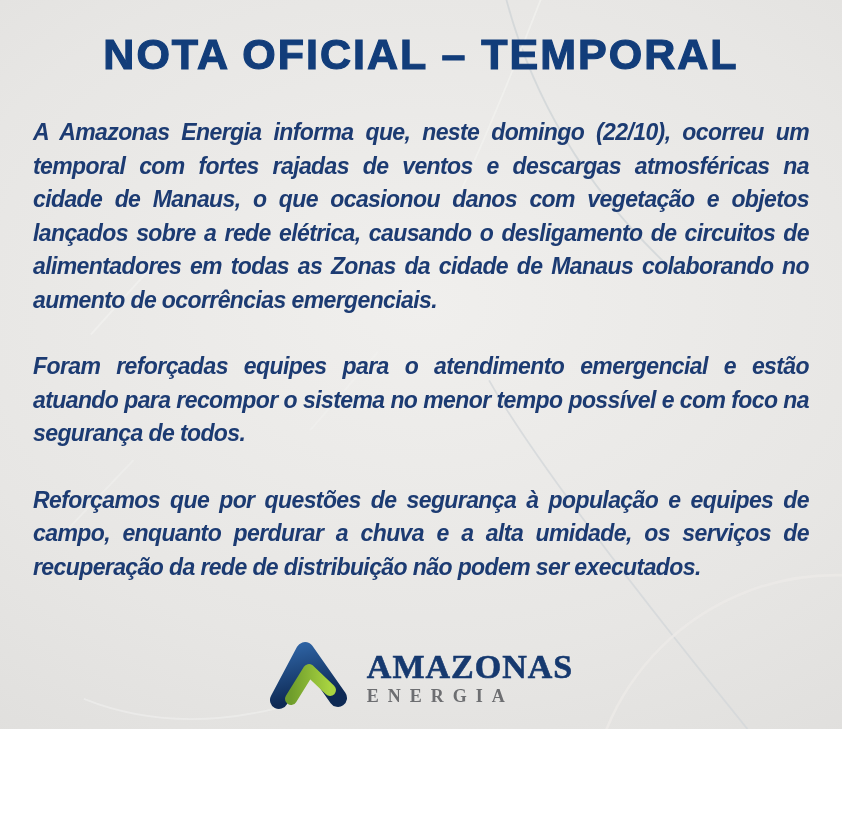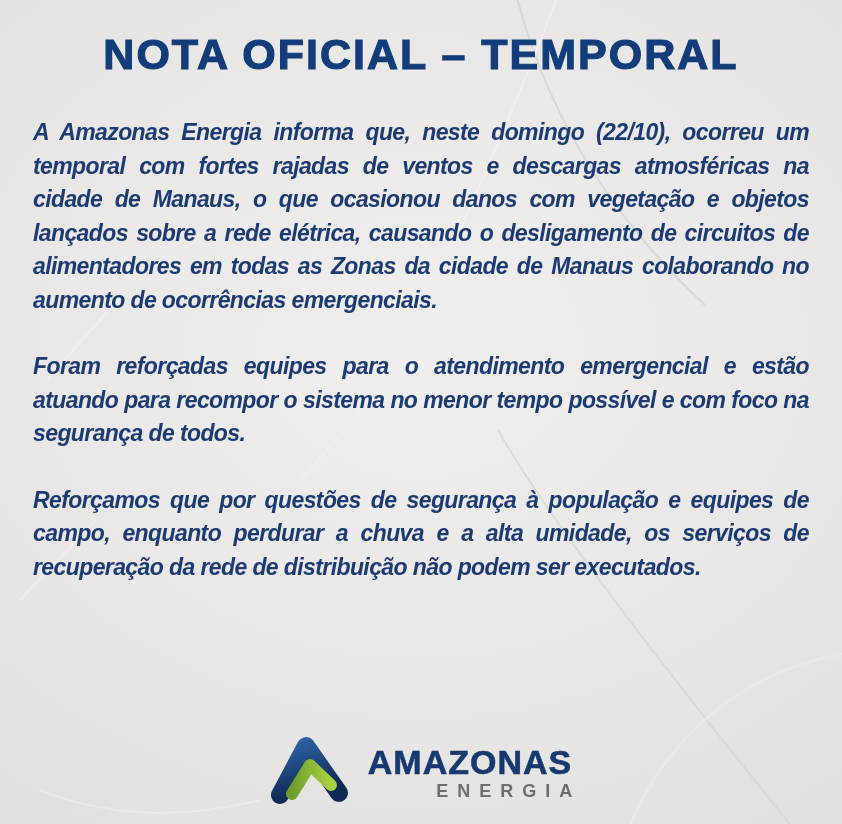--- a/index.html
+++ b/index.html
@@ -1,19 +1,19 @@
 <!DOCTYPE html>
 <html><head>
 <meta charset="utf-8">
 <style>
   html, body { margin: 0; padding: 0; }
   .page {
     position: relative;
     width: 842px;
-    height: 824px;
+    height: 729px;
     overflow: hidden;
     font-family: "Liberation Sans", sans-serif;
     background: radial-gradient(145% 120% at 50% 42%,
                 #f0efed 0%, #e7e6e4 40%, #dddcda 70%, #cfcecd 100%);
   }
   .bg-lines {
     position: absolute;
     inset: 0;
     width: 100%;
     height: 100%;
@@ -55,21 +55,22 @@
     right: 0;
     bottom: 12px;
     display: flex;
     align-items: center;
     justify-content: center;
     gap: 10px;
   }
   .logo-text {
     display: flex;
     flex-direction: column;
-    align-items: flex-end;
+    align-items: flex-start;
+    font-family: Liberation Serif, serif;
   }
   .brand {
     font-size: 34px;
     line-height: 34px;
     font-weight: 700;
     letter-spacing: 1px;
     color: #16396f;
     -webkit-text-stroke: 0.6px #16396f;
   }
   .division {

